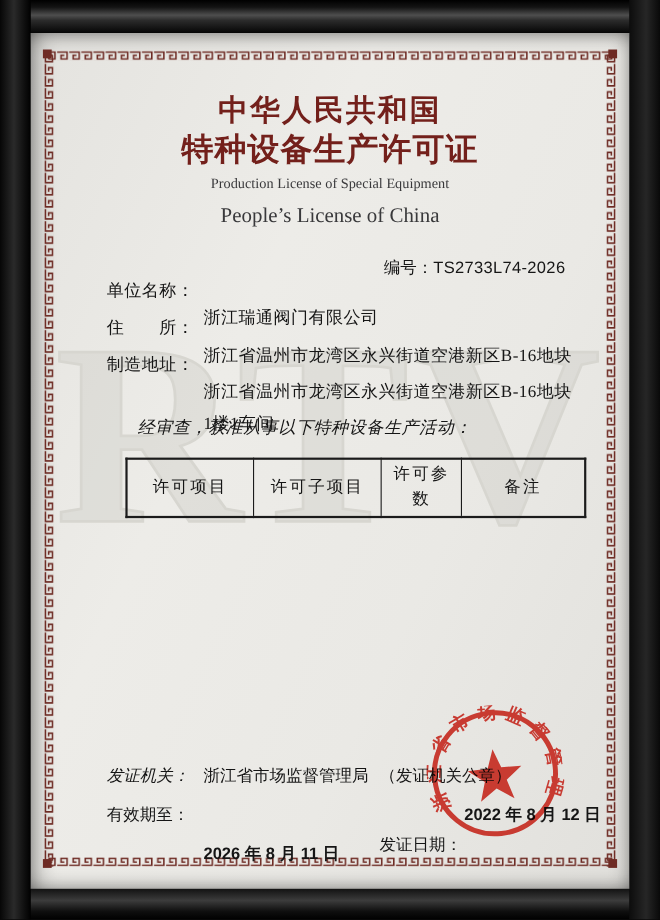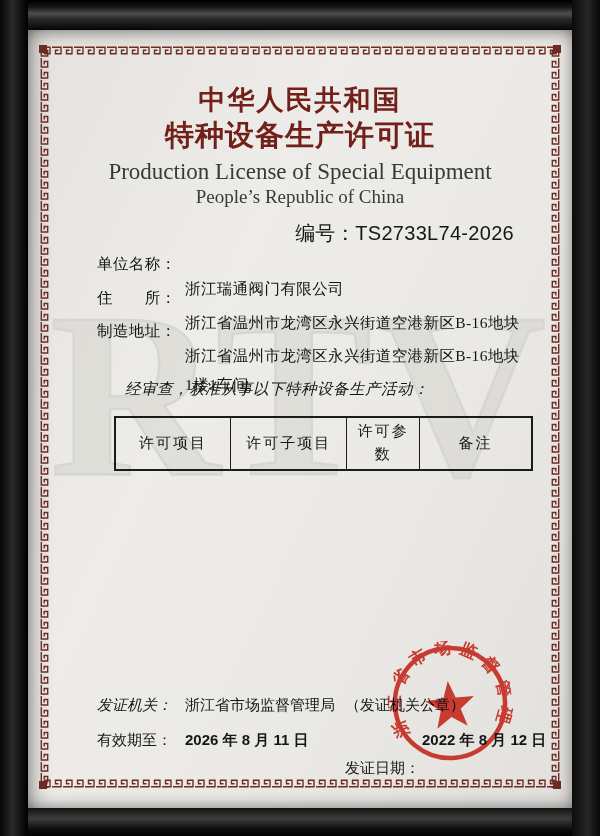--- a/index.html
+++ b/index.html
@@ -46,23 +46,23 @@
     pointer-events:none;z-index:1;}
 
   
   .abs{position:absolute;}
   .content{position:absolute;inset:0;z-index:2;color:#1f1f1f;}
   .title-cn{left:0;width:100%;text-align:center;color:#73201b;font-weight:700;
     font-family:"Liberation Serif","DejaVu Serif",serif;}
   .title-cn1{top:52px;font-size:27px;letter-spacing:2px;}
   .title-cn2{top:86px;font-size:29px;letter-spacing:1px;}
   .title-en{left:0;width:100%;text-align:center;color:#39393b;}
-  .title-en1{top:129px;font-size:23px;}
+  .title-en1{top:129px;font-size:13px;}
   .title-en2{top:156px;font-size:19px;}
-  .serial{top:190px;right:58px;font-size:20px;color:#161616;}
+  .serial{top:204px;right:58px;font-size:15px;color:#161616;}
   .serial .val{font-family:"Liberation Sans","DejaVu Sans",sans-serif;letter-spacing:.3px;}
 
   .frow{font-size:15.5px;letter-spacing:.4px;color:#151515;}
   .frow .lbl{position:absolute;left:69px;white-space:nowrap;}
   .frow .val{position:absolute;left:157px;white-space:nowrap;margin-top:25px;}
   .frow1{top:224px}.frow2{top:258px}.frow3{top:291px}.frow4{top:320px}
 
   .statement{top:349px;left:97px;font-size:15.5px;letter-spacing:.5px;color:#151515;font-style:italic;}
 
   table.lic{position:absolute;left:86px;top:386px;width:419px;border-collapse:collapse;
@@ -72,21 +72,21 @@
     letter-spacing:1px;padding:2px;}
   table.lic th{height:26px;letter-spacing:2px;}
   table.lic td{height:76px;}
 
   .issuer-row{top:666px;font-size:15px;color:#151515;}
   .issuer-row .lbl{position:absolute;left:69px;white-space:nowrap;font-style:italic;}
   .issuer-row .val{position:absolute;left:157px;white-space:nowrap;}
   .issuer-row .note{position:absolute;left:317px;white-space:nowrap;}
   .date-row{top:701px;font-size:15px;color:#151515;}
   .date-row .lbl1{position:absolute;left:69px;white-space:nowrap;}
-  .date-row .val1{position:absolute;left:157px;white-space:nowrap;}
+  .date-row .val1{position:absolute;left:157px;white-space:nowrap;margin-top:36px;}
   .date-row .lbl2{position:absolute;left:317px;white-space:nowrap;margin-top:28px;}
   .date-row .val2{position:absolute;left:394px;white-space:nowrap;}
   .date-val{font-family:"Liberation Sans","DejaVu Sans",sans-serif;font-weight:600;letter-spacing:0;}
 
   
   .seal{position:absolute;left:360px;top:611px;width:124px;height:124px;z-index:3;
     opacity:.9;mix-blend-mode:multiply;transform:rotate(-6deg);}
 </style>
 </head>
 <body>
@@ -145,21 +145,21 @@
     <div class="m-corner mc-br"></div>
   </div>
 
   <div class="watermark">RTV</div>
 
   <div class="content">
 
     <div class="abs title-cn title-cn1">中华人民共和国</div>
     <div class="abs title-cn title-cn2">特种设备生产许可证</div>
     <div class="abs title-en title-en1">Production License of Special Equipment</div>
-    <div class="abs title-en title-en2">People’s Republic of China</div>
+    <div class="abs title-en title-en2">People’s License of China</div>
 
     <div class="abs serial">
       <span>编号：</span><span class="val">TS2733L74-2026</span>
     </div>
 
     <div class="abs frow frow1">
       <span class="lbl">单位名称：</span>
       <span class="val">浙江瑞通阀门有限公司</span>
     </div>
     <div class="abs frow frow2">

